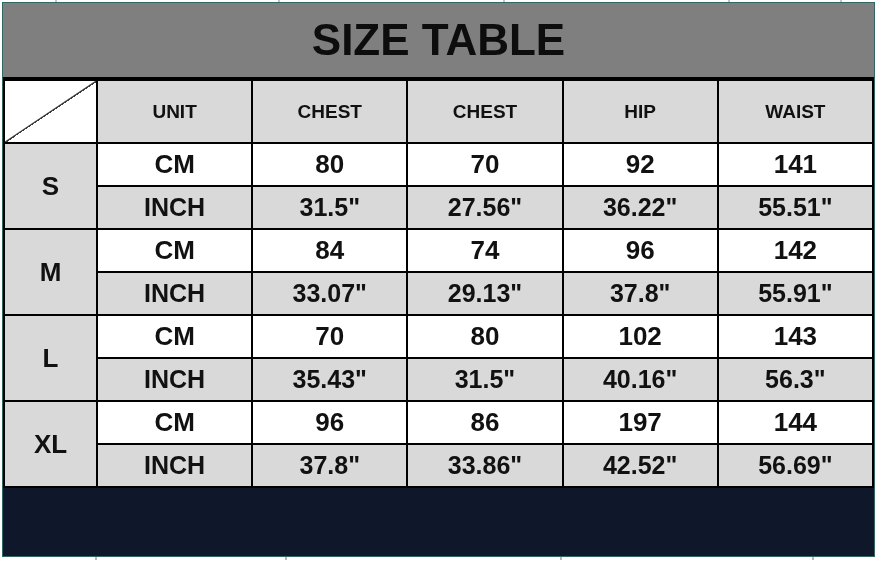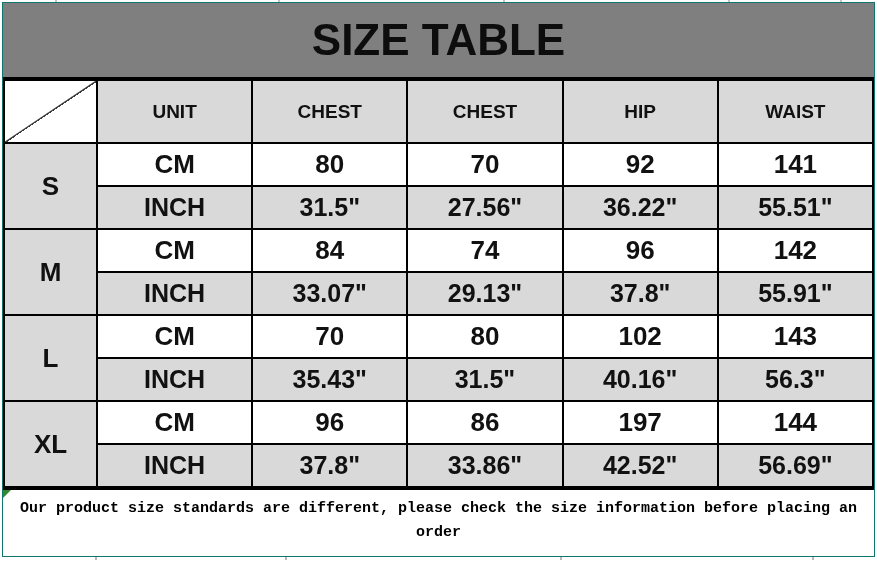--- a/index.html
+++ b/index.html
@@ -189,22 +189,18 @@
         <tr class="data-row row-inch">
           <td>INCH</td>
           <td>37.8"</td>
           <td>33.86"</td>
           <td>42.52"</td>
           <td>56.69"</td>
         </tr>
       </tbody>
     </table>
 
-    <div class="note-band">
-      <span class="note-marker"></span>
-      <span>Our product size standards are different, please check the size information before placing an order</span>
-    </div>
 
   </div>
 
   <div class="ticks bottom"></div>
 
 </div>
 
 </body></html>

